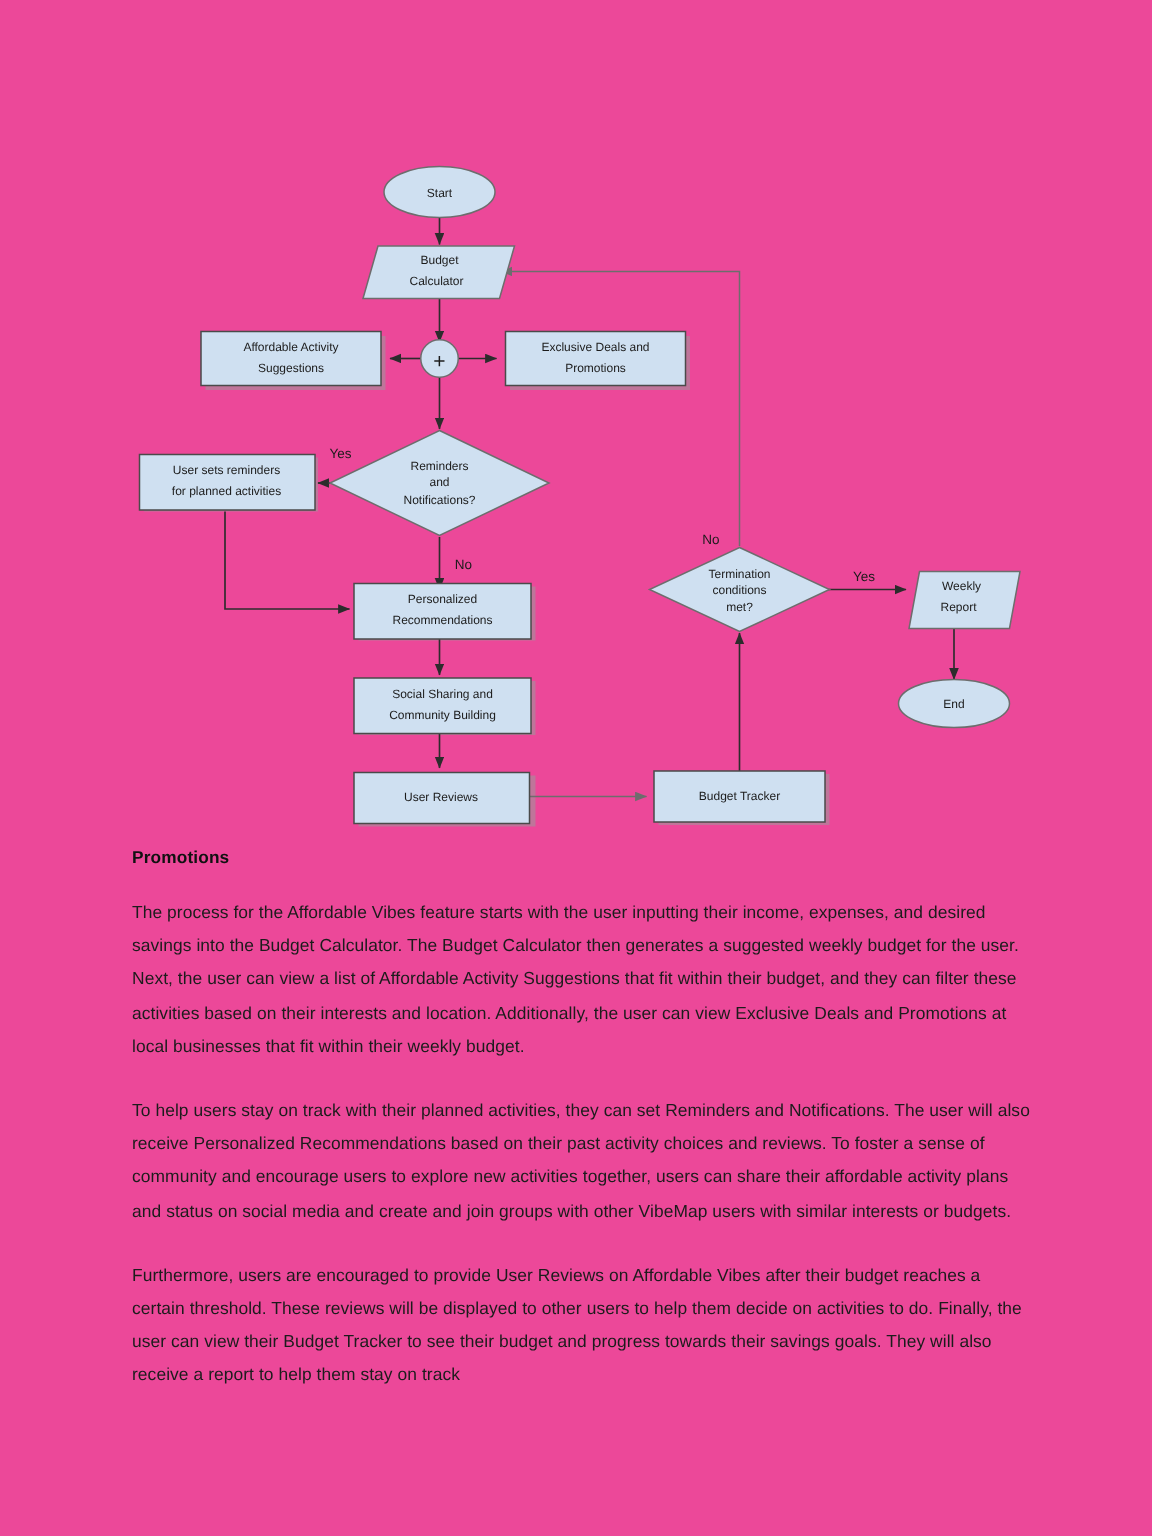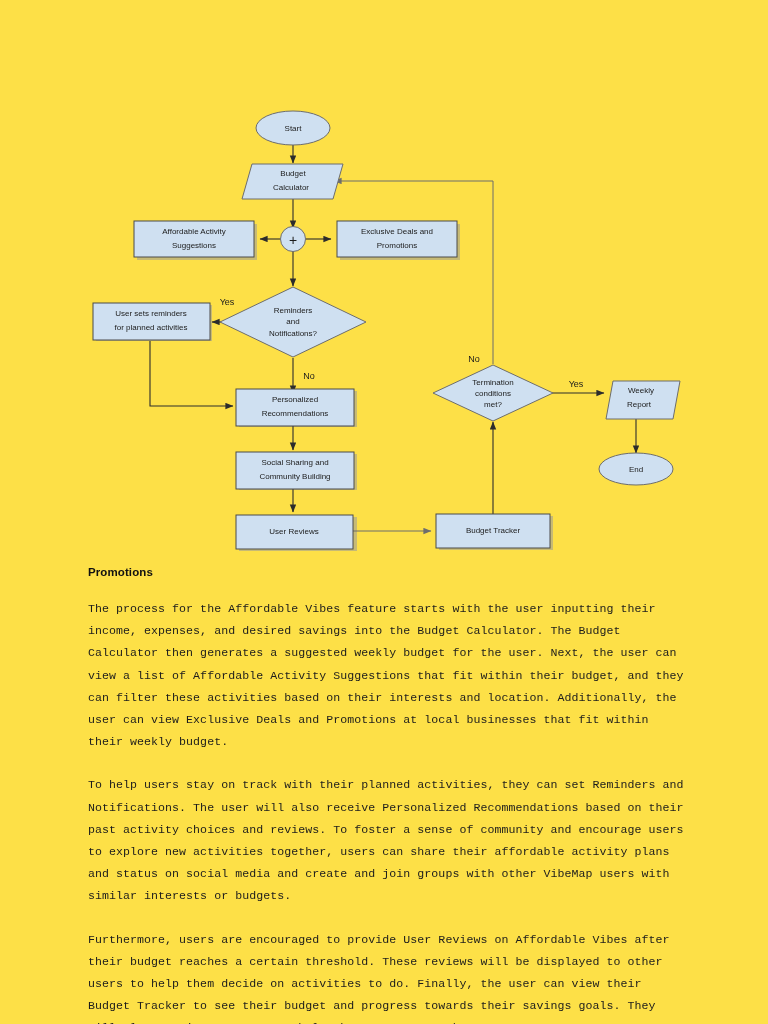--- a/index.html
+++ b/index.html
@@ -12,21 +12,21 @@
     height: 1024px;
     position: relative;
     font-family: "Liberation Sans", sans-serif;
     color: #1a1a1a;
     overflow: hidden;
   }
   #page {
     position: relative;
     width: 768px;
     height: 1024px;
-    background: #fde047;
+    background: #ec4899;
   }
   #flowchart {
     position: absolute;
     left: 0;
     top: 0;
     width: 768px;
     height: 570px;
   }
   .node-label {
     font-family: "Liberation Sans", sans-serif;
@@ -82,21 +82,21 @@
   }
   .prose-heading {
     font-family: "Liberation Sans", sans-serif;
     font-size: 11.5px;
     font-weight: bold;
     color: #111111;
     margin: 0 0 20px 0;
     letter-spacing: 0.1px;
   }
   .prose-para {
-    font-family: Liberation Mono, monospace;
+    font-family: Liberation Sans, sans-serif;
     font-size: 11.6px;
     line-height: 22.2px;
     color: #1c1c1c;
     margin: 0 0 21px 0;
     text-align: left;
     letter-spacing: 0.05px;
   }
 </style>
 </head>
 <body>

